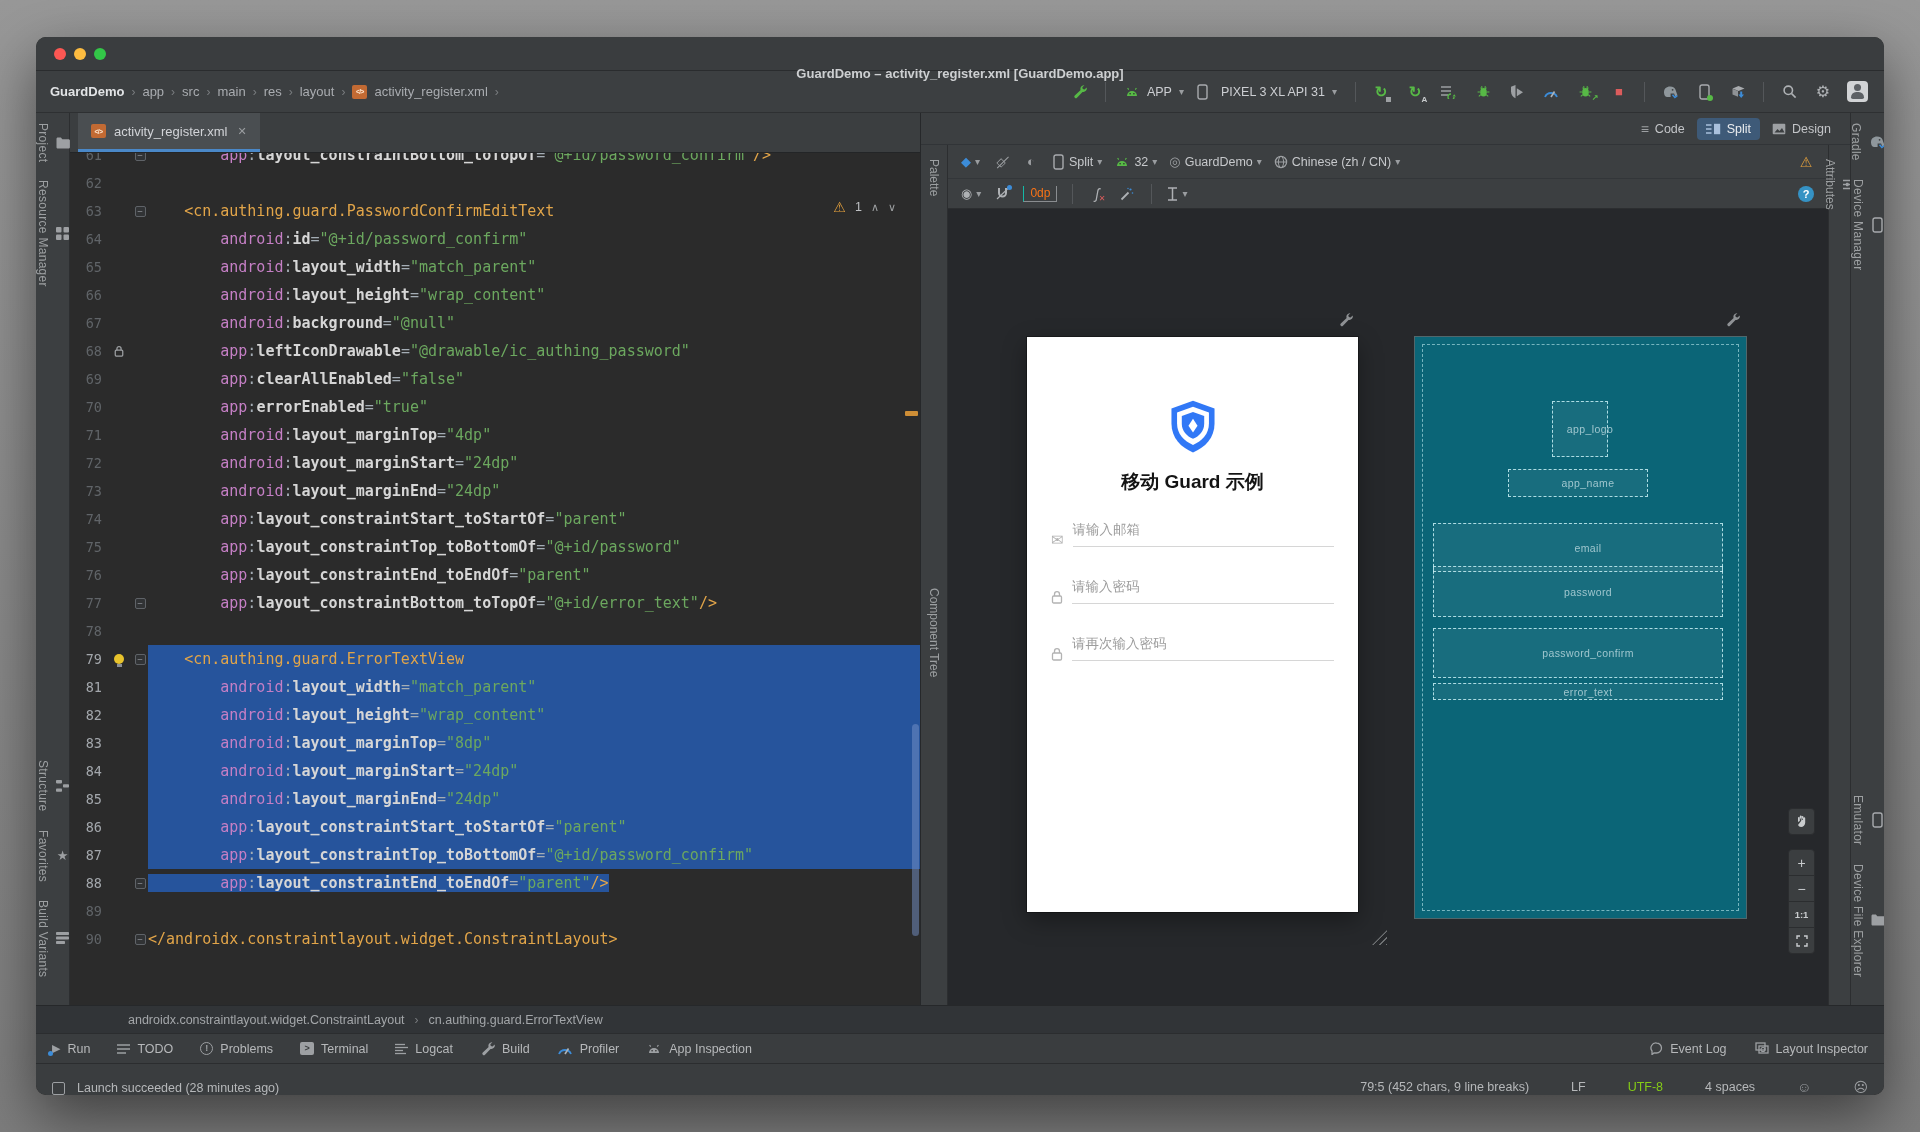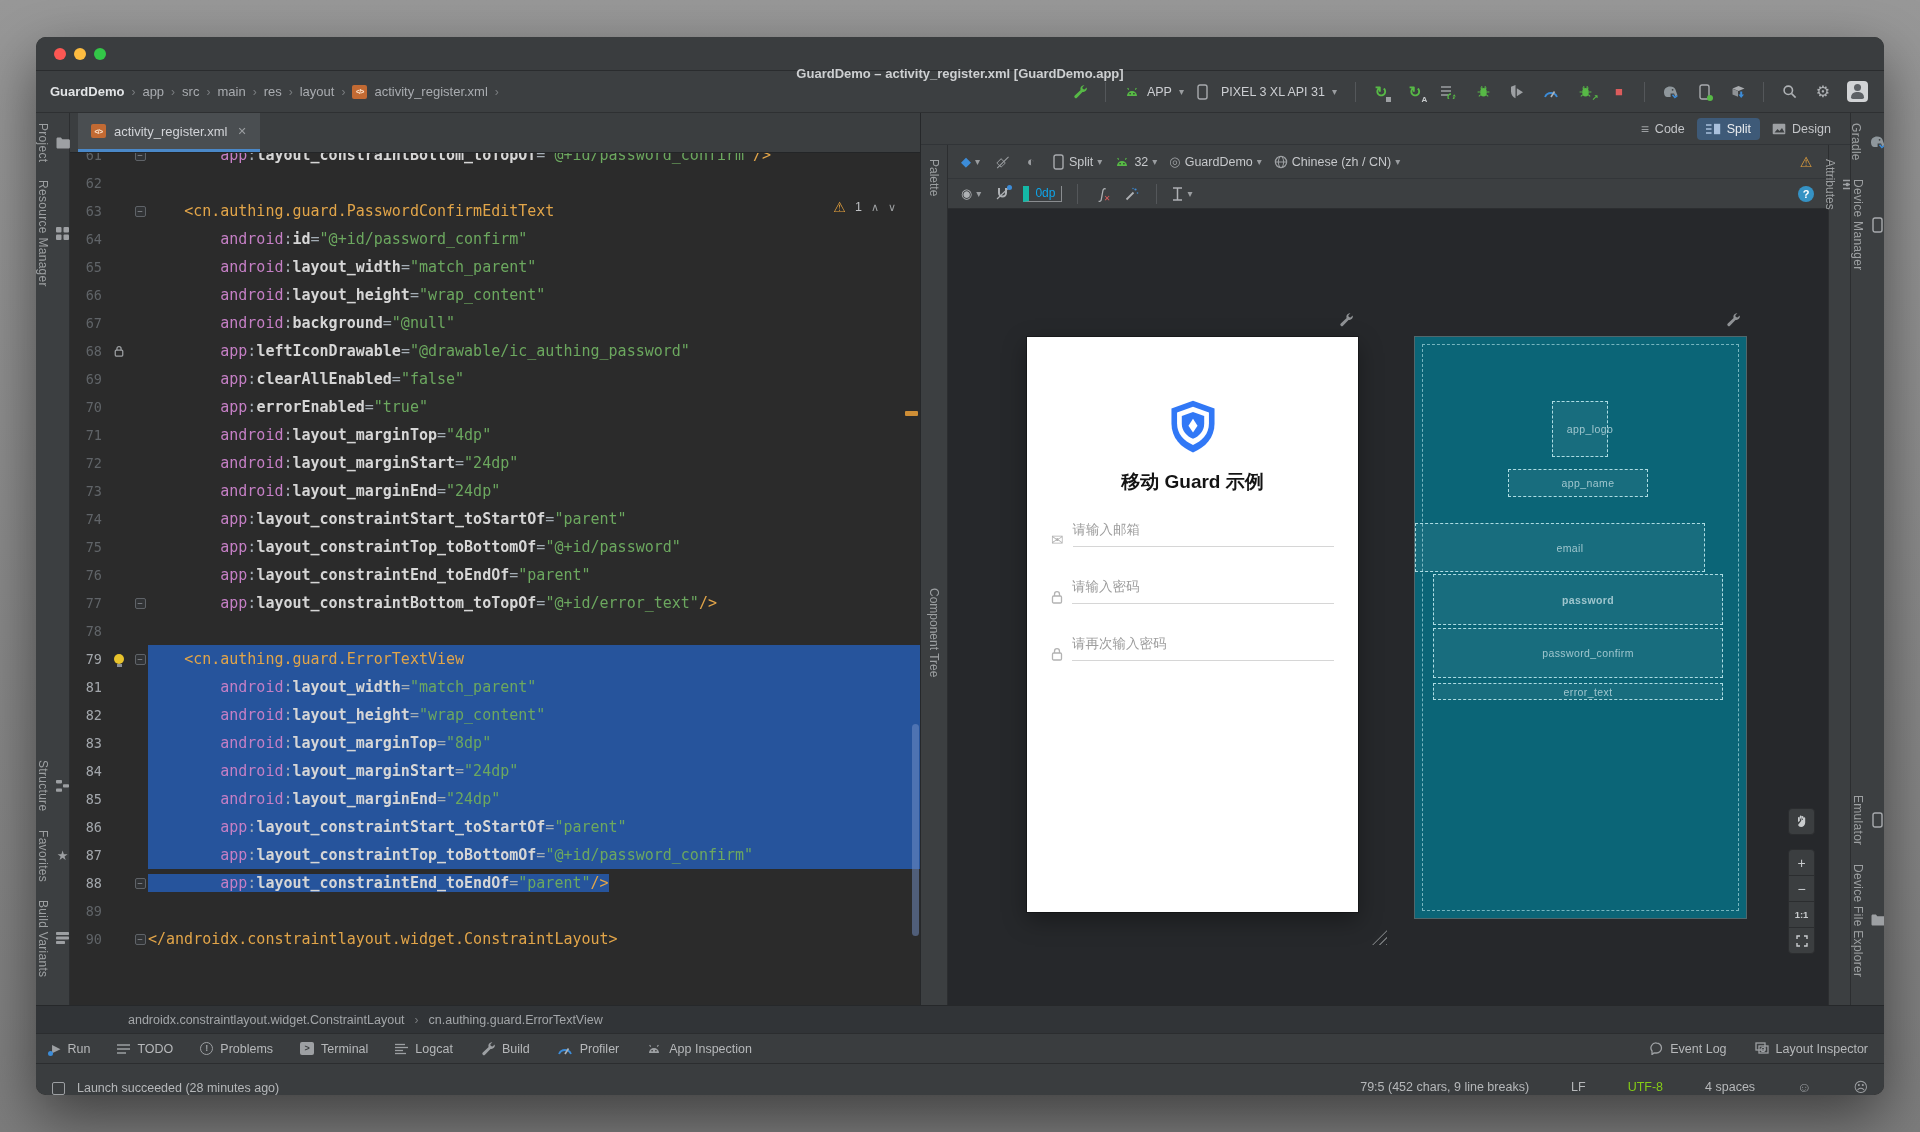--- a/index.html
+++ b/index.html
@@ -81,21 +81,21 @@
   .design-body{flex:1;display:flex;min-height:0;}
   .palette-strip{width:27px;flex:none;background:#3c3f41;border-right:1px solid #2c2e30;display:flex;flex-direction:column;align-items:center;padding-top:14px;}
   .attr-strip{width:22px;flex:none;background:#3c3f41;border-left:1px solid #2c2e30;display:flex;flex-direction:column;align-items:center;padding-top:14px;}
   .vtab{writing-mode:vertical-rl;color:#9DA0A2;font-size:12px;display:flex;flex-direction:column;align-items:center;gap:6px;cursor:default;}
   .design-main{flex:1;display:flex;flex-direction:column;min-width:0;}
   .dtoolbar{flex:none;background:#3c3f41;display:flex;align-items:center;gap:6px;padding:0 10px;}
   .dtoolbar.one{height:34px;border-bottom:1px solid #333639;}
   .dtoolbar.two{height:30px;border-bottom:1px solid #2c2e30;}
   .dbtn{height:24px;min-width:24px;display:flex;align-items:center;justify-content:center;gap:4px;border-radius:4px;color:#C6C8CB;font-size:12.5px;padding:0 3px;}
   .dn{color:#9a9da0;font-size:10px;}
-  .dpmark{display:flex;align-items:flex-end;color:#0ea5e9;font-size:12px;border-left:6px solid #14b8a6;border-right:1px solid #8a8d90;border-bottom:1px solid #8a8d90;padding:0 6px 1px;height:16px;}
+  .dpmark{display:flex;align-items:flex-end;color:#f97316;font-size:12px;border-left:1px solid #14b8a6;border-right:1px solid #8a8d90;border-bottom:1px solid #8a8d90;padding:0 6px 1px;height:16px;}
   .helpc{width:16px;height:16px;border-radius:50%;background:#3592C4;color:#fff;font-size:11px;font-weight:bold;display:inline-flex;align-items:center;justify-content:center;}
   .canvas{flex:1;position:relative;background:#26282b;overflow:hidden;}
   .phone{position:absolute;left:79px;top:128px;width:331px;height:575px;background:#ffffff;box-shadow:0 0 0 1px rgba(0,0,0,.3),0 8px 22px rgba(0,0,0,.35);}
   .plogo{position:absolute;left:0;right:0;top:62px;display:flex;justify-content:center;}
   .ptitle{position:absolute;left:0;right:0;top:132px;text-align:center;font-size:19px;font-weight:bold;color:#141414;}
   .pfields{position:absolute;left:24px;right:24px;top:184px;}
   .pfield{display:flex;align-items:flex-end;gap:9px;margin-bottom:31px;}
   .pf-text{flex:1;border-bottom:1px solid #d6d6d6;padding-bottom:7px;color:#9d9d9d;font-size:13.5px;}
   .blueprint{position:absolute;left:467px;top:128px;width:331px;height:581px;background:#0B6577;box-shadow:0 0 0 1px rgba(160,220,228,.35);}
   .bp-inner{position:absolute;inset:7px;border:1px dashed rgba(190,235,240,.6);}
@@ -612,24 +612,24 @@
               </div>
               <div class="blueprint">
                 <div class="bp-inner"></div>
                 <div id="bp-boxes">
                     <div class="bp-box" style="left: 137px; top: 64px; width: 56px; height: 56px;">
                       <span>app_logo</span>
                     </div>
                     <div class="bp-box" style="left: 93px; top: 132px; width: 140px; height: 28px;">
                       <span>app_name</span>
                     </div>
-                    <div class="bp-box" style="left: 0; top: 186px; width: 290px; height: 49px; align-items: center;">
+                    <div class="bp-box" style="left: 18px; top: 186px; width: 290px; height: 49px; align-items: center;">
                       <span>email</span>
                     </div>
-                    <div class="bp-box" style="left: 18px; top: 237px; width: 290px; height: 51px; font-weight: bold;">
+                    <div class="bp-box" style="left: 18px; top: 229px; width: 290px; height: 51px;">
                       <span>password</span>
                     </div>
                     <div class="bp-box" style="left: 18px; top: 291px; width: 290px; height: 50px;">
                       <span>password_confirm</span>
                     </div>
                     <div class="bp-box" style="left: 18px; top: 346px; width: 290px; height: 17px;">
                       <span>error_text</span>
                     </div>
                   </div>
               </div>

